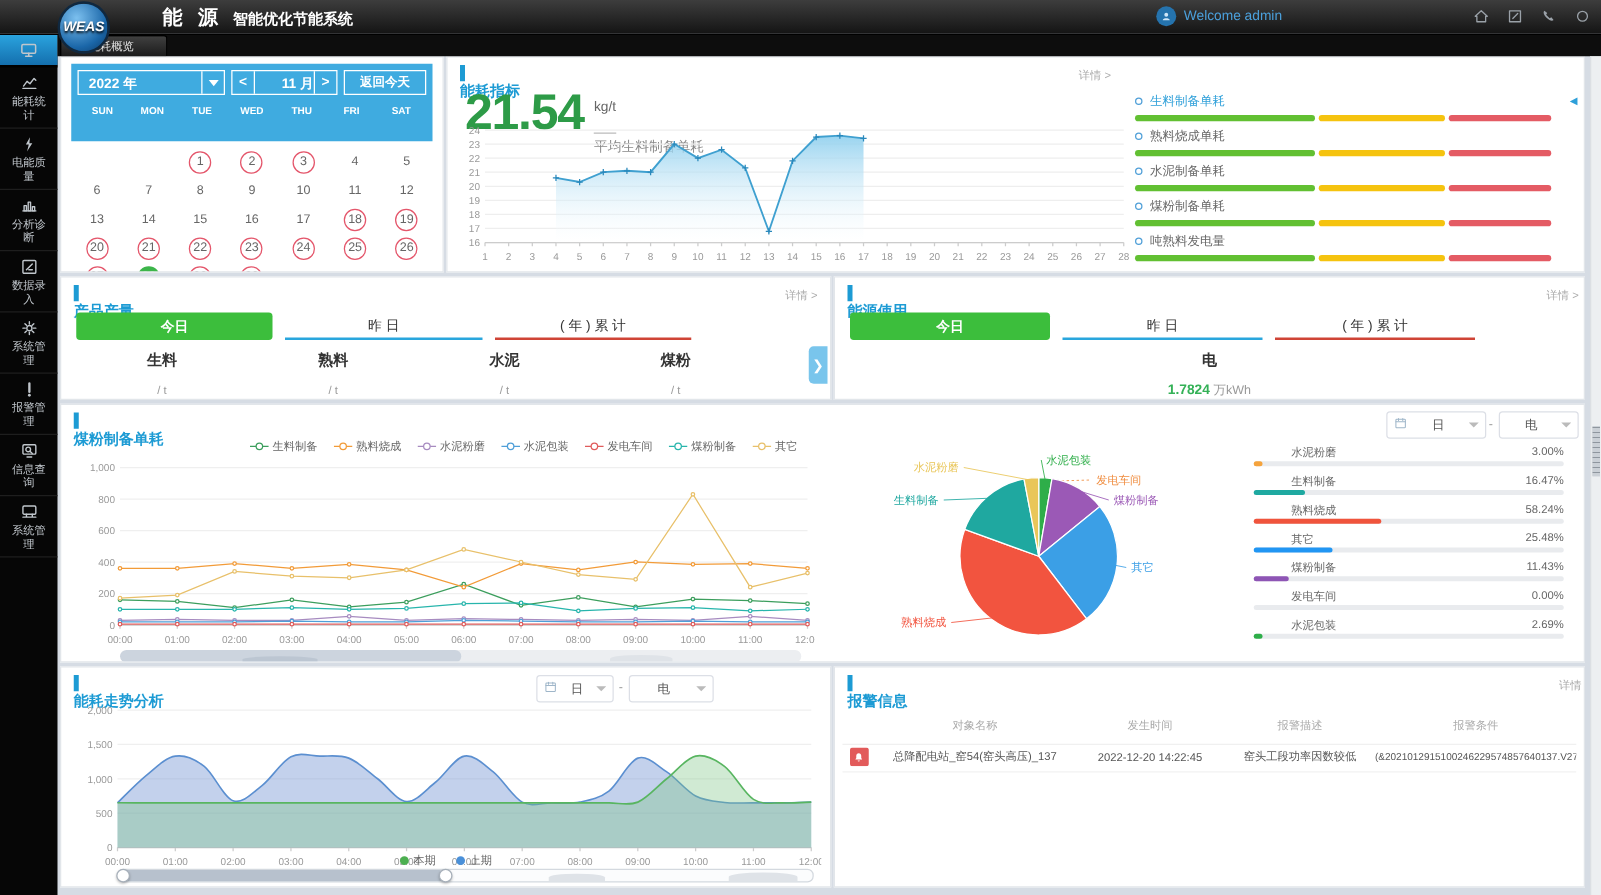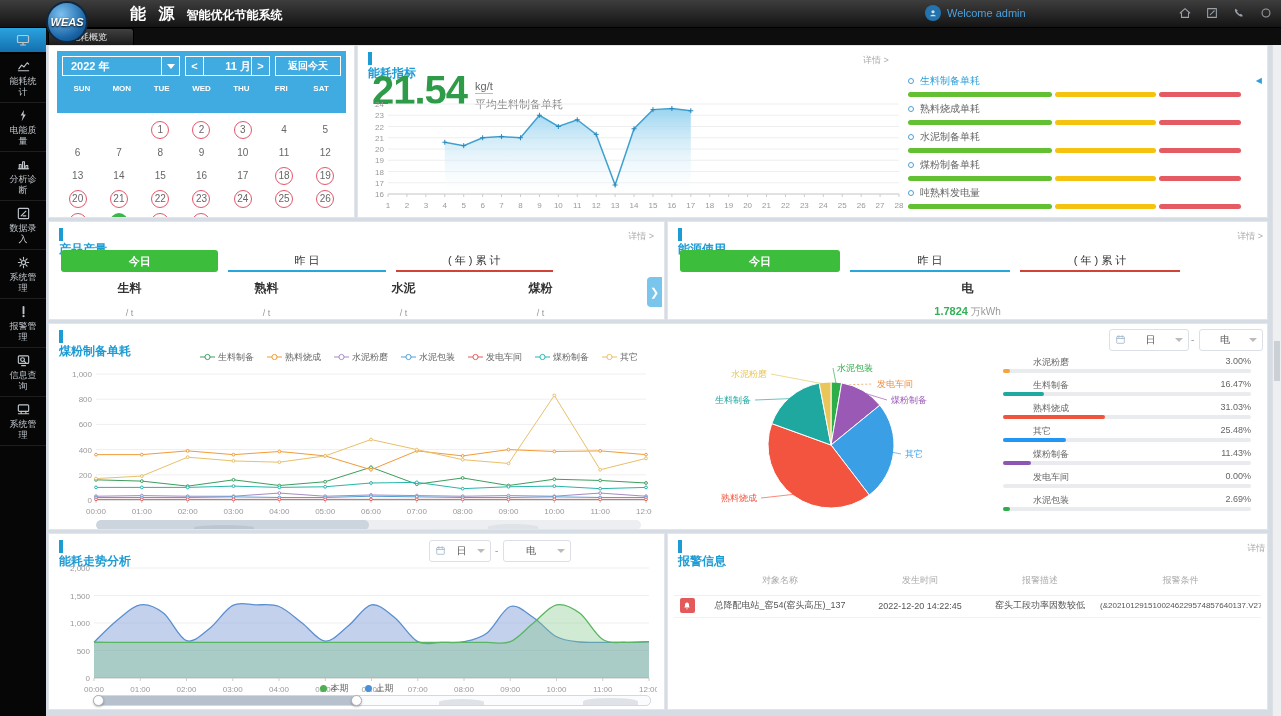--- a/index.html
+++ b/index.html
@@ -59,21 +59,21 @@
   .cal-week div{text-align:center;color:#fff;font-size:8px;font-weight:bold;}
   .cal-grid{position:absolute;left:8px;right:8px;top:72px;bottom:2px;display:grid;grid-template-columns:repeat(7,1fr);grid-auto-rows:23px;align-items:center;justify-items:center;}
   .dayc{width:18px;height:18px;display:flex;align-items:center;justify-content:center;font-size:10px;color:#666;cursor:pointer;border-radius:50%;}
   .dayc.ring{border:1px solid #e4566b;}
   .dayc.today{background:#3cb54a;color:#fff;}
 
   
   .big-value{position:absolute;left:14px;top:24px;display:flex;gap:8px;}
   .big-value .num{font-size:40px;font-weight:bold;color:#2d9b47;line-height:40px;letter-spacing:-1px;}
   .big-value .side{padding-top:6px;}
-  .big-value .unit{font-size:11px;color:#666;border-bottom:1px solid #bbb;display:inline-block;padding-bottom:1px;}
+  .big-value .unit{font-size:11px;color:#666;border-bottom:1px solid #bbb;display:inline-block;padding-bottom:14px;}
   .big-value .vlabel{font-size:11px;color:#888;margin-top:3px;}
   #ind-chart{position:absolute;left:4px;top:52px;}
   #ind-list{position:absolute;left:550px;top:28px;right:26px;}
   .ind-row{height:28px;}
   .ind-row .lr{display:flex;align-items:center;gap:6px;}
   .ind-row .dot{width:6px;height:6px;border:1px solid #4f9fd8;border-radius:50%;}
   .ind-row .ilabel{font-size:10px;color:#666;cursor:pointer;}
   .ind-row.active .ilabel{color:#2d9fd9;}
   .ind-bar{display:flex;gap:3px;margin-top:4px;height:5px;}
   .ind-bar span{border-radius:3px;height:5px;}
@@ -830,21 +830,21 @@
           <div class="rfill" style="width: 3%; background: rgb(245, 163, 60);"></div>
         </div>
         <div class="rk-row">
           <span class="rname">生料制备</span>
           <span class="rval">16.47%</span>
           <div class="rtrack"></div>
           <div class="rfill" style="width: 16.47%; background: rgb(31, 169, 161);"></div>
         </div>
         <div class="rk-row">
           <span class="rname">熟料烧成</span>
-          <span class="rval">31.03%</span>
+          <span class="rval">58.24%</span>
           <div class="rtrack"></div>
           <div class="rfill" style="width: 40.93%; background: rgb(240, 84, 60);"></div>
         </div>
         <div class="rk-row">
           <span class="rname">其它</span>
           <span class="rval">25.48%</span>
           <div class="rtrack"></div>
           <div class="rfill" style="width: 25.48%; background: rgb(33, 150, 243);"></div>
         </div>
         <div class="rk-row">

